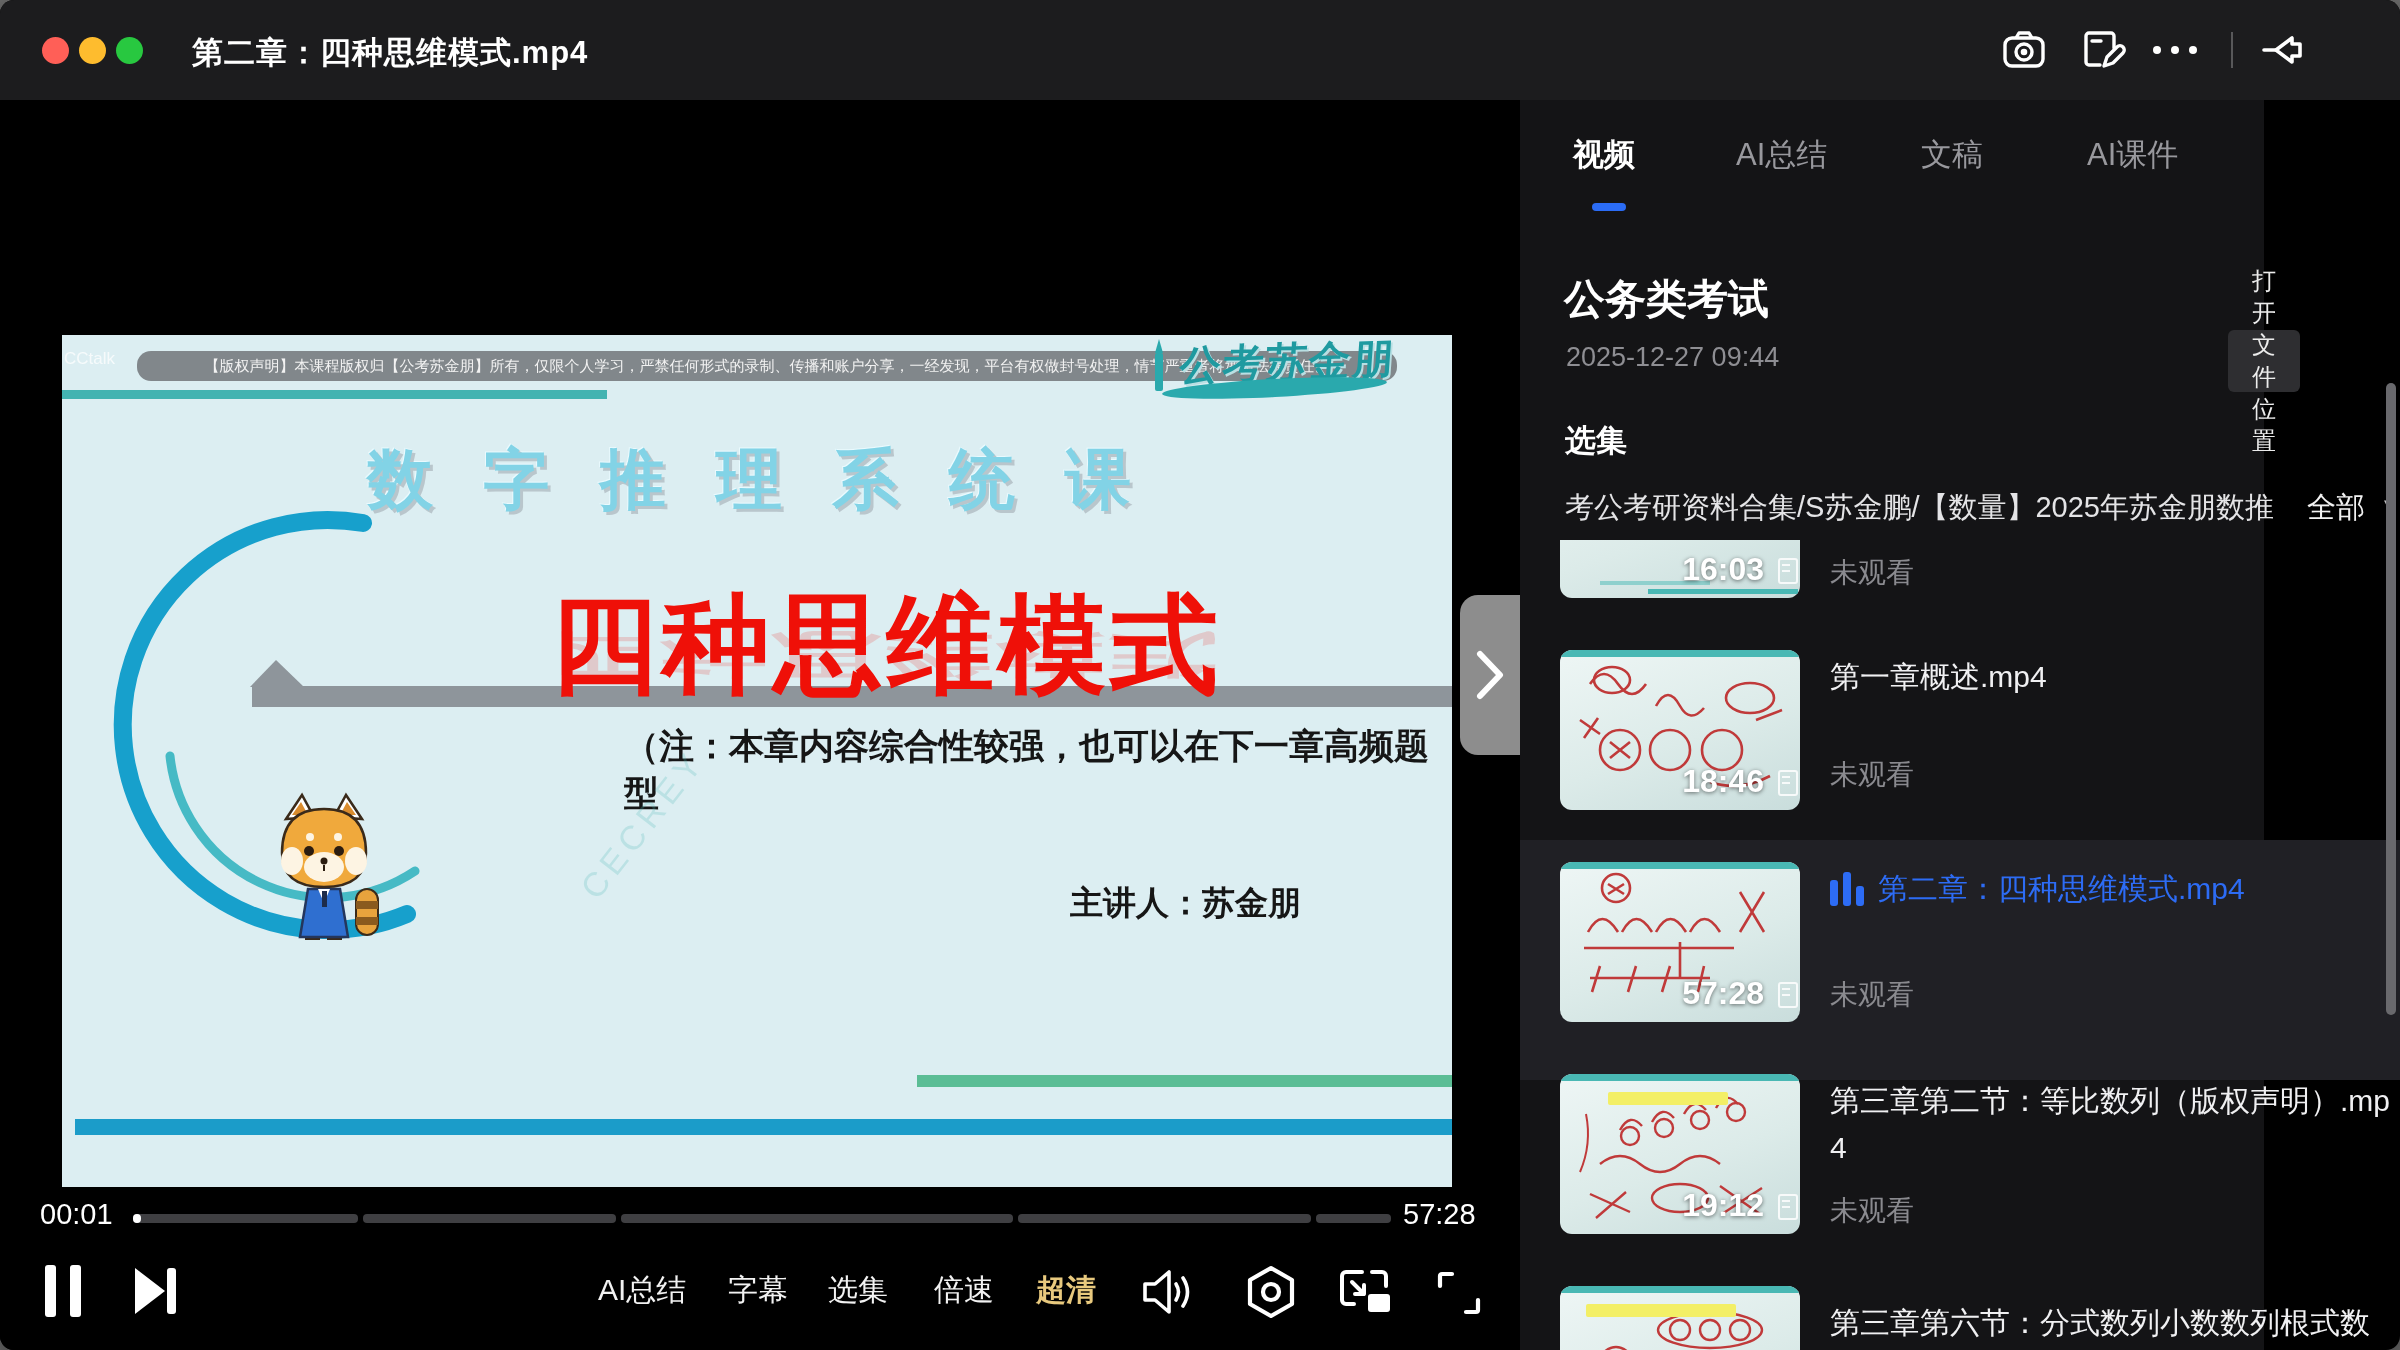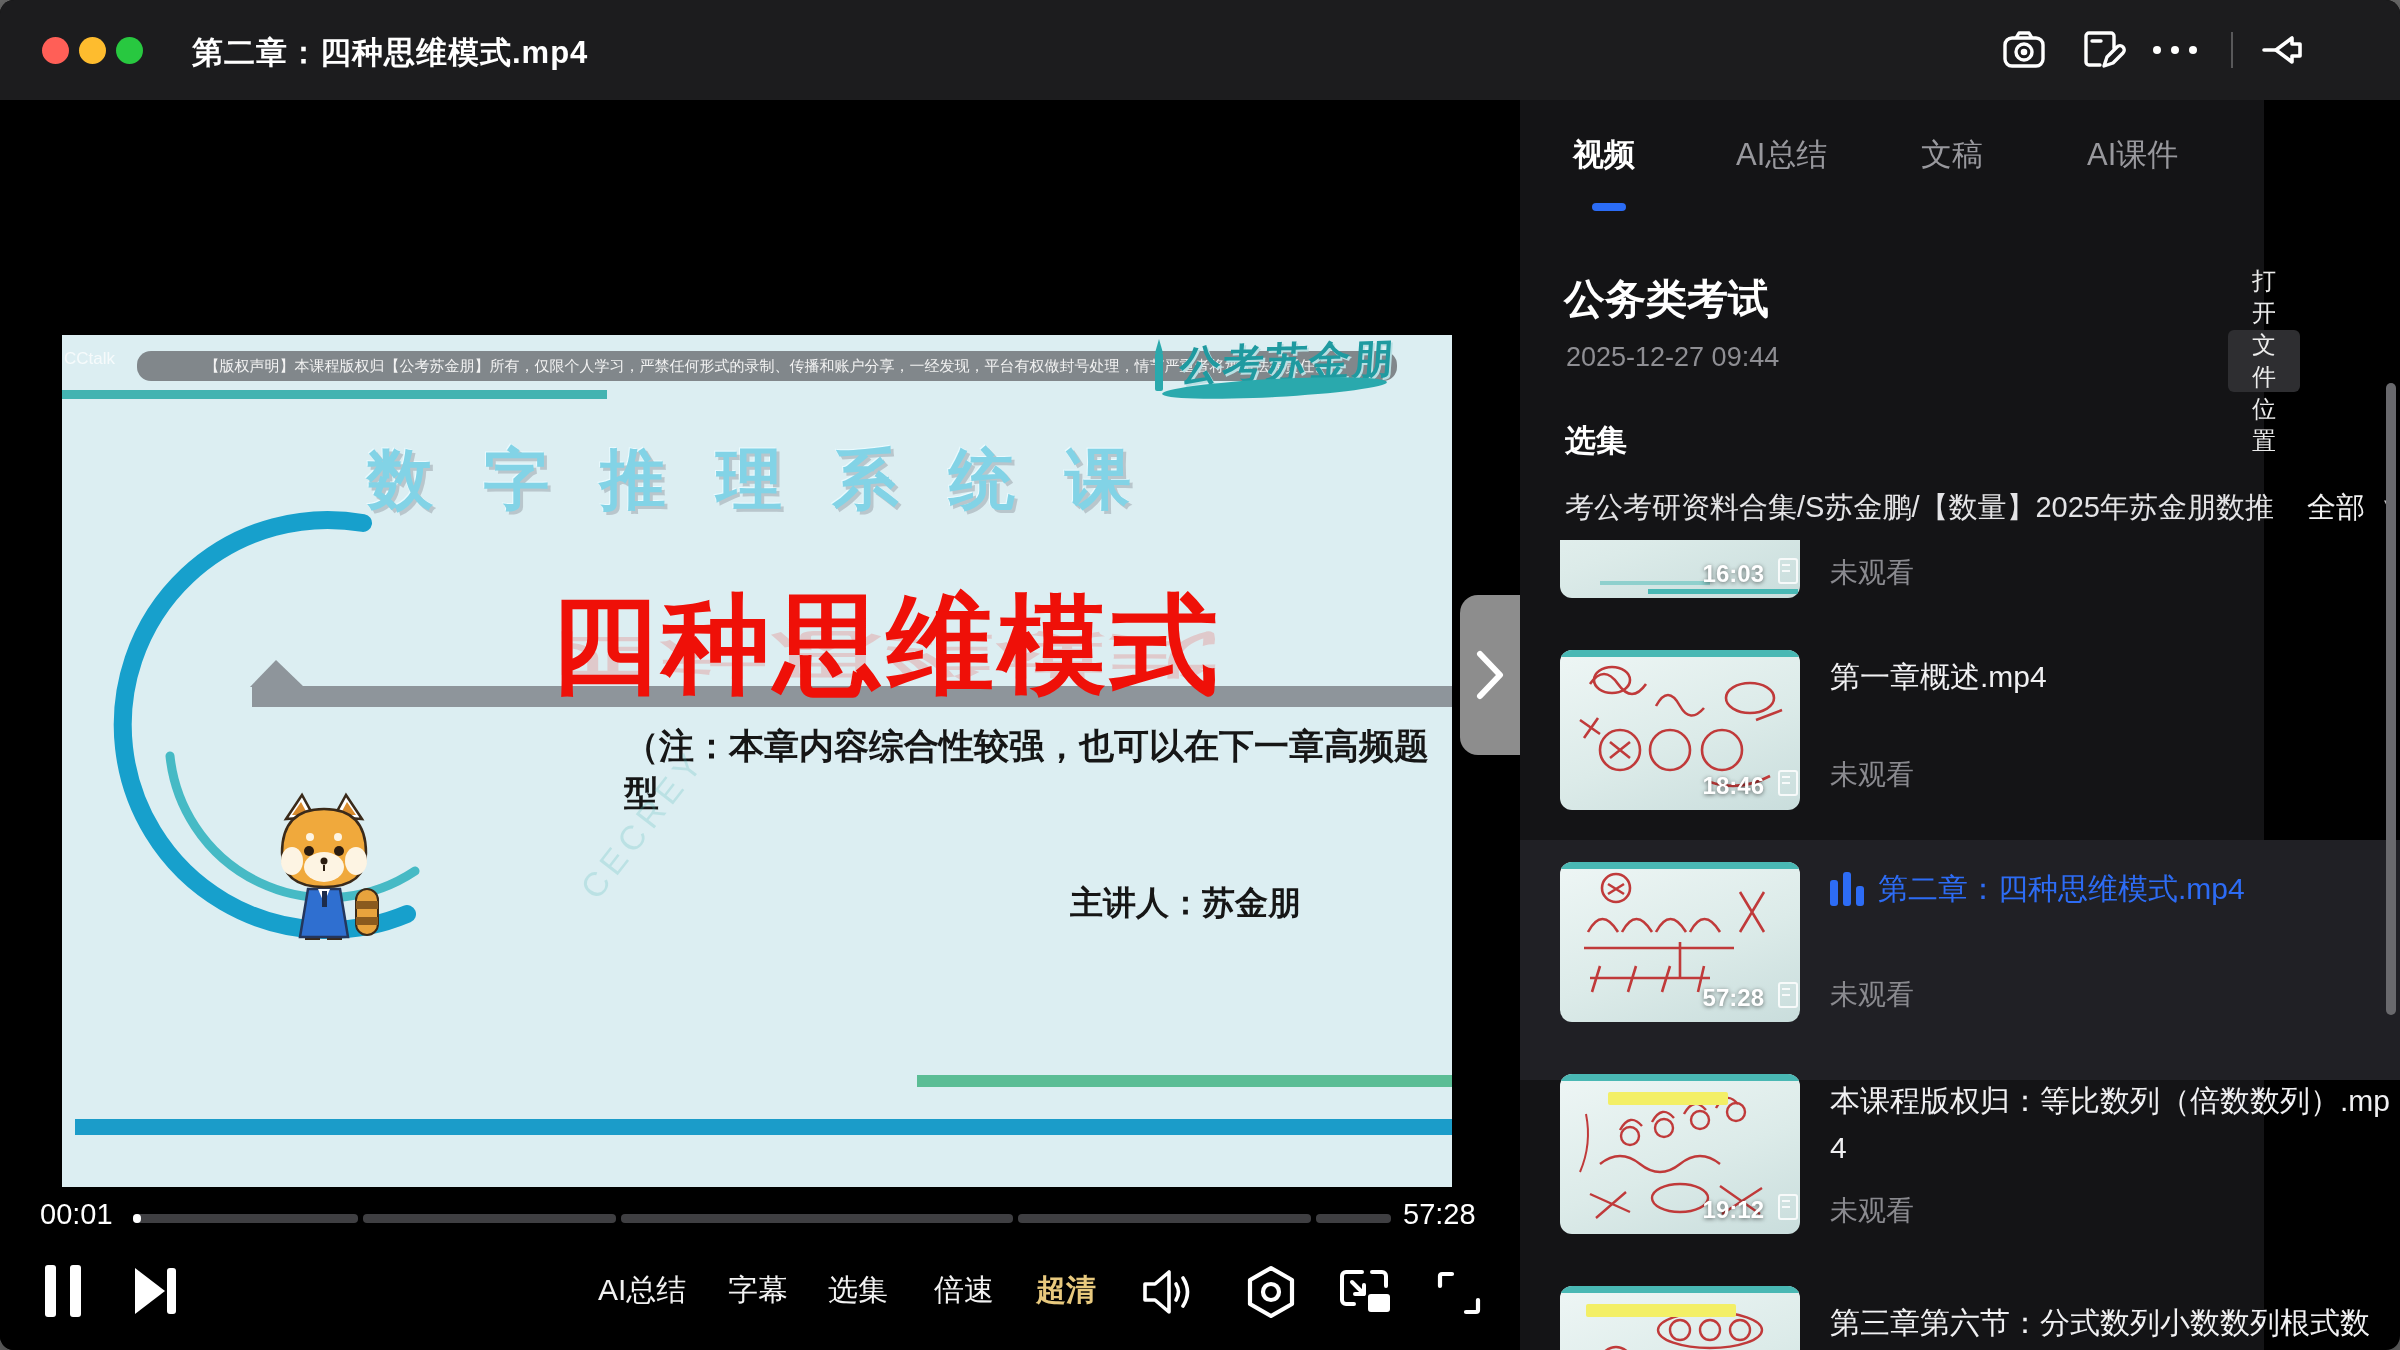--- a/index.html
+++ b/index.html
@@ -67,21 +67,21 @@
   .filter-caret{position:absolute;left:815px;top:6px;font-size:20px;color:#c0c0c3;cursor:pointer;}
   .list{position:absolute;left:0;top:440px;width:880px;height:810px;padding-left:40px;box-sizing:border-box;overflow:hidden;}
   .item{position:relative;display:flex;height:160px;margin-bottom:52px;cursor:pointer;}
   .item.first{margin-top:-102px;}
   .item.active::before{content:"";position:absolute;left:-40px;right:0;top:-22px;bottom:-58px;background:#202025;z-index:0;}
   .thumb{position:relative;width:240px;height:160px;border-radius:12px;overflow:hidden;background:linear-gradient(160deg,#eef6f5 0%,#dcebe9 55%,#c9dddc 100%);flex:none;z-index:1;}
   .thumb .topbar{position:absolute;left:0;top:0;width:100%;height:7px;background:#49b8b4;}
   .thumb .ylabel{position:absolute;left:48px;top:18px;width:120px;height:13px;background:#f3ef66;border-radius:2px;}
   .thumb .botline{position:absolute;left:88px;bottom:4px;width:150px;height:5px;background:#49b8b4;}
   .thumb .botline2{position:absolute;left:40px;bottom:13px;width:110px;height:4px;background:#8fd0cd;}
-  .duration{position:absolute;right:36px;bottom:10px;font-size:24px;font-weight:700;color:#fff;text-shadow:0 1px 4px rgba(0,0,0,.55);}
+  .duration{position:absolute;right:36px;bottom:10px;font-size:32px;font-weight:700;color:#fff;text-shadow:0 1px 4px rgba(0,0,0,.55);}
   .mini-list{position:absolute;right:2px;bottom:14px;width:16px;height:22px;border:2px solid #fff;border-radius:3px;opacity:.85;}
   .mini-list::before{content:"";position:absolute;left:2px;top:4px;width:8px;height:2px;background:#fff;box-shadow:0 6px 0 #fff;}
   .info{position:relative;z-index:1;display:flex;flex-direction:column;justify-content:space-between;margin-left:30px;padding:4px 0 16px;width:562px;}
   .vtitle{font-size:30px;color:#f0f0f2;line-height:1.55;word-break:break-all;}
   .vtitle.blue{color:#2d6cf5;display:flex;align-items:center;gap:14px;white-space:nowrap;}
   .status{font-size:28px;color:#8a8a8f;}
   .playing-bars{display:inline-flex;align-items:flex-end;gap:5px;height:34px;}
   .playing-bars i{display:block;width:8px;background:#2d6cf5;border-radius:3px;}
   .pb1{height:26px;}.pb2{height:34px;}.pb3{height:20px;}
   .scrollbar{position:absolute;left:866px;top:283px;width:10px;height:632px;background:#69696d;border-radius:5px;cursor:pointer;}
@@ -362,21 +362,21 @@
             <path d="M40 90 q20 -16 40 0 t40 0 t40 0"></path>
               <path d="M30 120 l40 18 m-4 -20 l-30 26"></path>
               <ellipse cx="120" cy="124" rx="28" ry="14"></ellipse>
               <path d="M160 112 l40 28 m2 -26 l-40 26"></path>
             <path d="M26 40 q6 30 -6 58" stroke-width="2"></path>
           </svg>
           <span class="duration">19:12</span>
           <span class="mini-list"></span>
         </div>
         <div class="info" style="padding-bottom:4px;">
-          <span class="vtitle">本课程版权归：等比数列（倍数数列）.mp4</span>
+          <span class="vtitle">第三章第二节：等比数列（版权声明）.mp4</span>
           <span class="status">未观看</span>
         </div>
       </div>
 
       <div class="item">
         <div class="thumb">
           <span class="topbar"></span>
           <span class="ylabel" style="left:26px;width:150px;"></span>
           <svg width="240" height="160" viewBox="0 0 240 160" fill="none" stroke="#c03a3a" stroke-width="2.4">
             <ellipse cx="150" cy="44" rx="52" ry="18"></ellipse>

